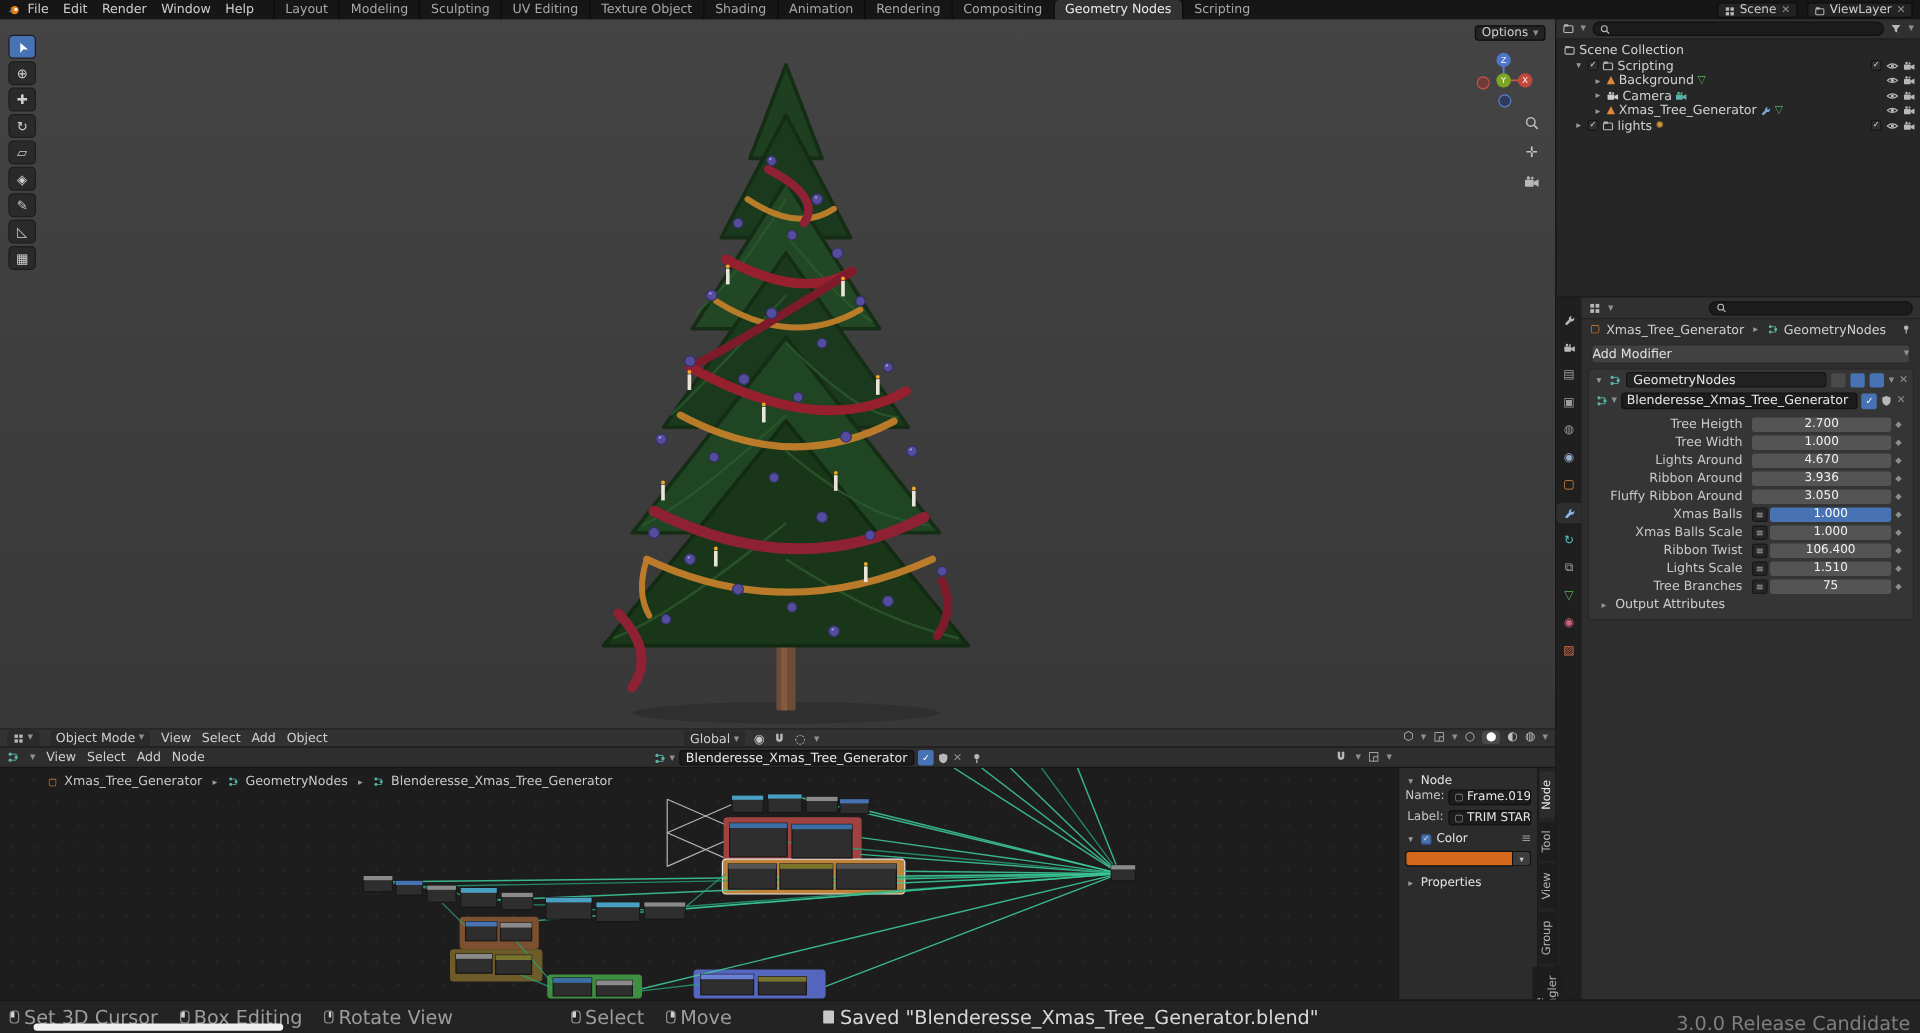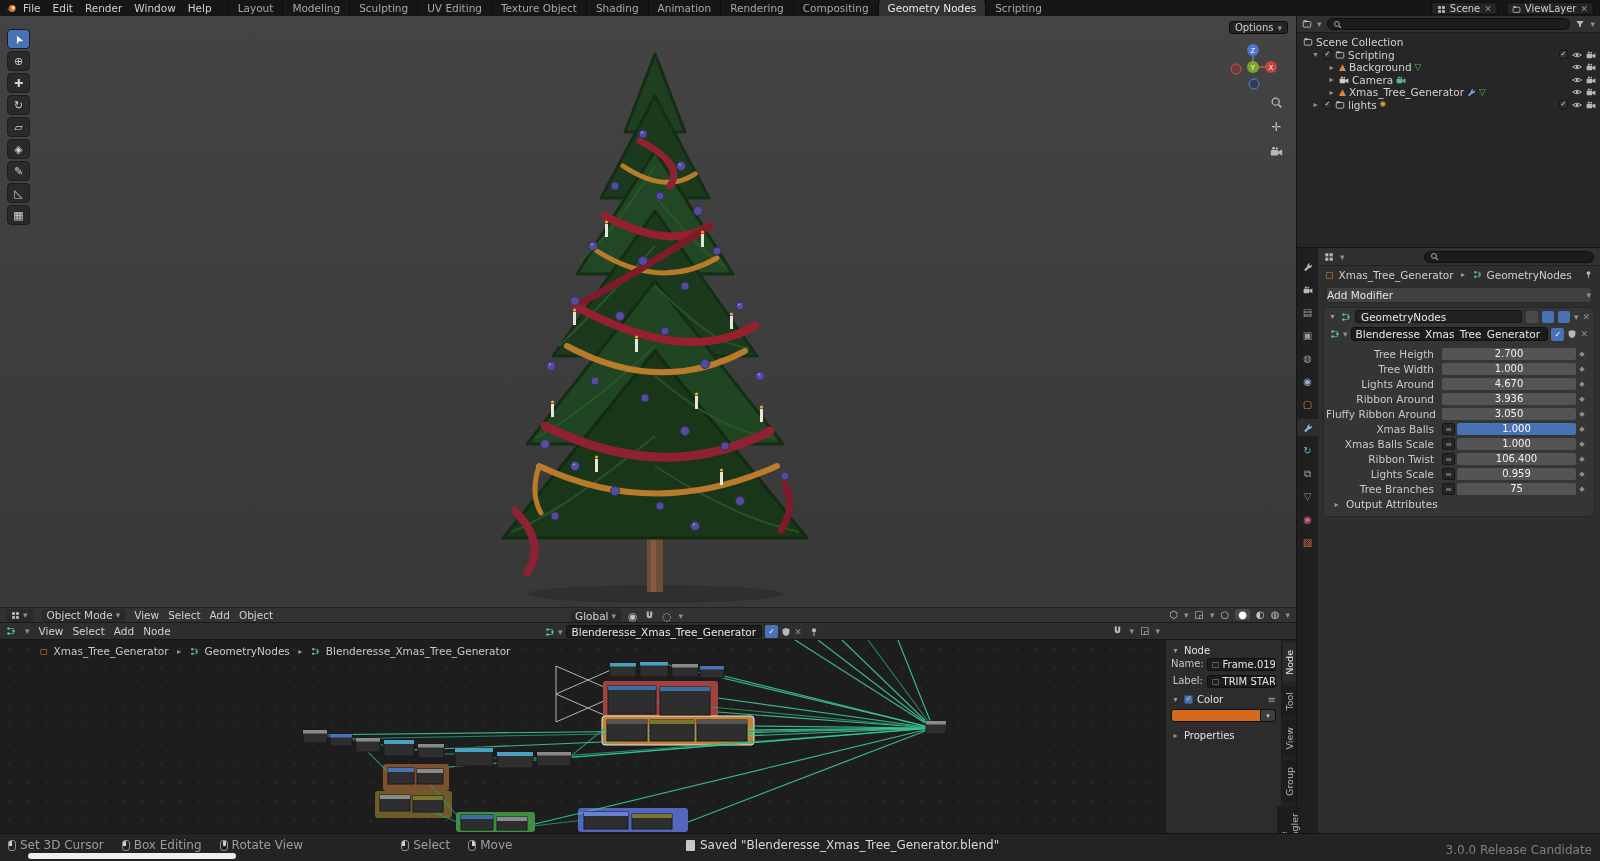--- a/index.html
+++ b/index.html
@@ -53,21 +53,21 @@
 .modpanel{margin:3px 5px;background:#353535;border:1px solid #272727;border-radius:4px;padding-bottom:4px}
 .mp-head{height:17px;display:flex;align-items:center;gap:4px;padding:0 4px}
 .mp-name{flex:1;height:13px;background:#222;border:1px solid #141414;border-radius:3px;display:flex;align-items:center;padding:0 5px;color:#e6e6e6}
 .tgl{width:12px;height:12px;border-radius:2px;background:#4a4a4a;display:inline-block}
 .tgl.on{background:#4772b3}
 .grp-row{display:flex;align-items:center;gap:3px;margin:2px 6px}
 .grp-field{flex:1;height:14px;background:#1c1c1c;border:1px solid #111;border-radius:3px;display:flex;align-items:center;gap:4px;padding:0 4px;color:#e8e8e8;white-space:nowrap;overflow:hidden}
 .chip{width:13px;height:13px;border-radius:2px;background:#4772b3;color:#fff;font-size:8px;line-height:13px;text-align:center}
 .p-row{display:flex;align-items:center;height:15px;padding:0 4px 0 0}
 .p-label{flex:1;text-align:right;color:#c9c9c9;padding-right:8px;white-space:nowrap;overflow:hidden}
-.p-wrap{width:134px;display:flex;align-items:center;gap:2px}
+.p-wrap{width:116px;display:flex;align-items:center;gap:2px}
 .p-inic{width:13px;height:12px;background:#262626;border:1px solid #171717;border-radius:2px;color:#9a9a9a;font-size:8px;line-height:11px;text-align:center}
 .p-field{flex:1;height:12px;background:#545454;border-radius:2px;color:#f2f2f2;font-size:10px;display:flex;align-items:center;justify-content:center}
 .p-field.hl{background:#4772b3;color:#fff}
 .p-dot{width:12px;text-align:center;color:#8d8d8d;font-size:7px}
 .outattr{display:flex;align-items:center;gap:5px;height:16px;padding:0 8px;color:#cfcfcf}
 
 .nodeed{position:absolute;left:0;top:622px;width:1296px;height:211px;background:#1d1d1d}
 .ne-header{position:relative;height:18px;background:#2e2e2e;border-top:1px solid #1a1a1a;border-bottom:1px solid #161616;display:flex;align-items:center;gap:9px;padding:0 6px;font-size:10.5px;color:#d0d0d0}
 .ne-center{position:absolute;left:545px;top:2px;display:flex;align-items:center;gap:3px}
 .ne-right{position:absolute;right:136px;top:2px;display:flex;align-items:center;gap:6px}
@@ -79,21 +79,21 @@
 .np-row{display:flex;align-items:flex-start;gap:4px;height:17px}
 .np-label{width:32px;text-align:right;color:#c6c6c6}
 .np-field{flex:1;height:13px;background:#1c1c1c;border:1px solid #101010;border-radius:3px;display:flex;align-items:center;gap:3px;padding:0 4px;color:#e6e6e6;white-space:nowrap;overflow:hidden}
 .swrow{display:flex;align-items:center;margin-top:2px}
 .swatch{flex:1;height:13px;border-radius:3px 0 0 3px;border:1px solid #111}
 .sw-dd{width:15px;height:13px;background:#3d3d3d;border:1px solid #111;border-left:0;border-radius:0 3px 3px 0;text-align:center;font-size:7px;color:#ccc;line-height:12px}
 .ne-tabs{position:absolute;left:1281px;top:18px;width:15px;bottom:0;background:#232323;border-left:1px solid #191919;display:flex;flex-direction:column;align-items:center;padding-top:3px;gap:3px}
 .ne-tab{writing-mode:vertical-rl;transform:rotate(180deg);font-size:9.5px;color:#b5b5b5;background:#1d1d1d;padding:7px 1px;border-radius:3px 0 0 3px;line-height:11px}
 .ne-tab.active{background:#2c2c2c;color:#e8e8e8}
 
-.status{position:absolute;left:0;top:833px;width:1600px;height:28px;background:#232323;border-top:1px solid #141414;color:#9c9c9c;font-size:12px}
+.status{position:absolute;left:0;top:833px;width:1600px;height:28px;background:#232323;border-top:1px solid #141414;color:#9c9c9c;font-size:16px}
 .sb-hints{position:absolute;left:8px;top:4px;display:flex;gap:18px;align-items:center}
 .hint{display:flex;align-items:center;gap:4px}
 .mb{width:8px;height:11px;border:1px solid #8e8e8e;border-radius:3px;position:relative;display:inline-block}
 .mb i{position:absolute;top:0;width:3px;height:5px;background:#d2d2d2}
 .mb.l i{left:0;border-radius:2px 0 0 0}
 .mb.m i{left:2.5px;width:2.5px;border-radius:1px}
 .mb.r i{right:0;border-radius:0 2px 0 0}
 .sb-msg{position:absolute;left:686px;top:4px;display:flex;align-items:center;gap:5px;color:#d8d8d8}
 .msg-ic{width:9px;height:11px;background:#c8c8c8;border-radius:1px;display:inline-block}
 .sb-ver{position:absolute;right:8px;top:9px;color:#7f7f7f}
@@ -659,21 +659,21 @@
                   <span>106.400</span>
                 </div>
               </div>
               <span class="p-dot">◆</span>
             </div>
           <div class="p-row">
               <span class="p-label">Lights Scale</span>
               <div class="p-wrap">
                 <span class="p-inic">≡</span>
                 <div class="p-field">
-                  <span>0.959</span>
+                  <span>1.510</span>
                 </div>
               </div>
               <span class="p-dot">◆</span>
             </div>
           <div class="p-row">
               <span class="p-label">Tree Branches</span>
               <div class="p-wrap">
                 <span class="p-inic">≡</span>
                 <div class="p-field">
                   <span>75</span>

